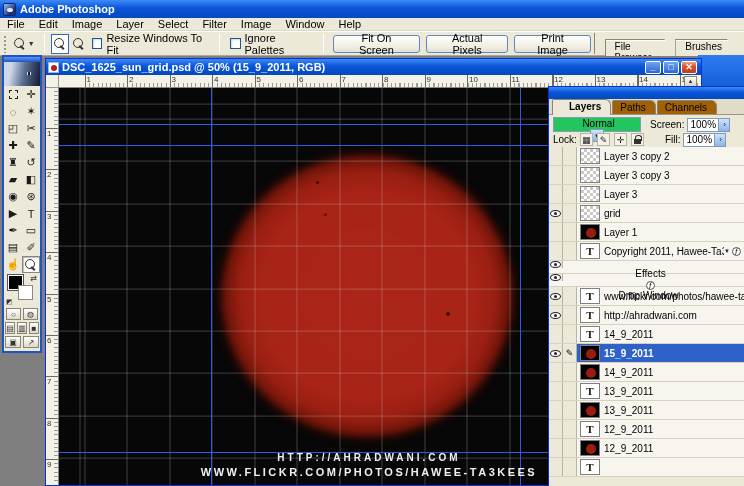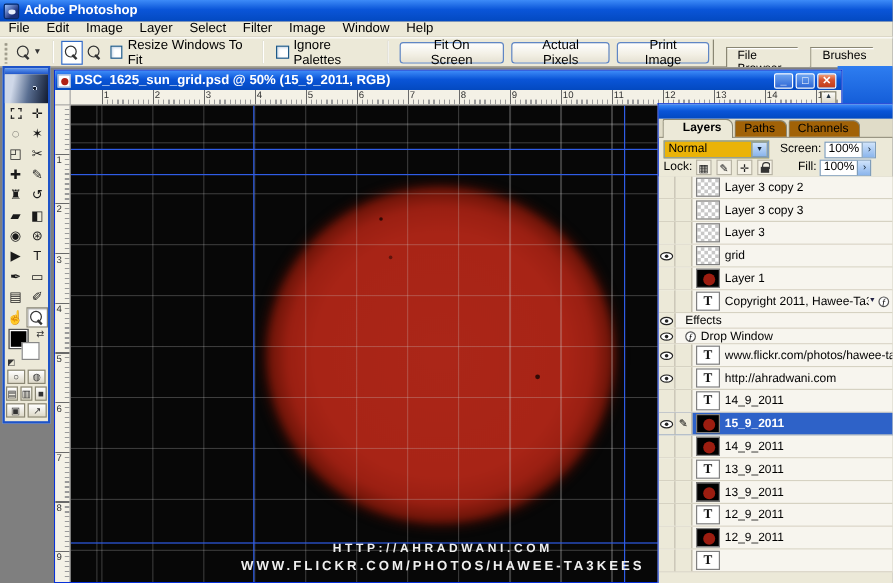--- a/index.html
+++ b/index.html
@@ -109,38 +109,38 @@
   
   .palette{position:absolute;left:548px;top:86px;width:196px;height:400px;background:#ece9d8;z-index:10;
     border-left:1px solid #0831d9;border-top:1px solid #0831d9;}
   .pal-title{height:12px;background:linear-gradient(#3d8bf8,#0a55d8 45%,#0349c0);}
   .pal-tabs{height:16px;display:flex;align-items:flex-end;padding-left:3px;background:#e0dcc8;border-bottom:1px solid #9a9684;}
   .ptab{height:14px;padding:1px 9px 0 7px;font-size:10px;background:#a16207;border:1px solid #8a8774;border-bottom:none;
     border-radius:2px 6px 0 0;margin-right:1px;}
   .ptab.active{background:#ece9d8;font-weight:bold;height:16px;position:relative;top:1px;padding-left:16px;}
   .pal-ctrl{height:33px;padding:2px 4px;border-bottom:1px solid #b8b4a4;}
   .crow{display:flex;align-items:center;height:15px;gap:3px;font-size:10px;}
-  .selbox{display:flex;width:88px;height:15px;border:1px solid #7f9db9;background:#eab308;align-items:center;}
+  .selbox{display:flex;width:88px;height:15px;border:1px solid #7f9db9;background:#22c55e;align-items:center;flex-direction:column;}
   .selbox .txt{flex:1;padding-left:3px;font-size:10px;}
   .selbox .dd{width:14px;height:13px;background:linear-gradient(#cfe3fb,#8bb5ec);border:1px solid #7f9db9;
     font-size:6px;text-align:center;line-height:12px;color:#123;}
   .numfield{display:flex;align-items:center;border:1px solid #7f9db9;background:#fff;height:14px;}
   .numfield .txt{padding:0 2px;font-size:10px;width:30px;}
   .numfield .spin{width:11px;height:12px;background:linear-gradient(#cfe3fb,#8bb5ec);border-left:1px solid #7f9db9;
     font-size:8px;line-height:11px;text-align:center;color:#123;}
   .locks{display:flex;gap:4px;align-items:center;}
   .lockicon{width:13px;height:13px;border:1px solid #b8b4a4;background:#f4f1e6;font-size:9px;
     display:flex;align-items:center;justify-content:center;color:#222;}
   .csslock{position:relative;width:7px;height:5px;background:#333;margin-top:3px;}
   .csslock::before{content:'';position:absolute;left:1px;top:-4px;width:5px;height:5px;border:1.4px solid #333;
     border-bottom:none;border-radius:3px 3px 0 0;}
 
   .llist{position:absolute;left:0;top:60px;right:0;bottom:0;overflow:hidden;background:#ece9d8;}
   .lrow{display:flex;align-items:center;height:19px;border-bottom:1px solid #d6d2c2;background:#f7f5ee;}
-  .lrow.small{height:13px;}
+  .lrow.small{height:13px;flex-direction:column;}
   .lcol{width:14px;align-self:stretch;border-right:1px solid #b8b4a4;background:#ece9d8;
     display:flex;align-items:center;justify-content:center;flex:none;}
   .eye{position:relative;width:11px;height:7px;border:1px solid #222;border-radius:50%;background:#fff;}
   .eye::after{content:'';position:absolute;left:3px;top:1px;width:3px;height:3px;background:#222;border-radius:50%;}
   .editglyph{font-size:9px;}
   .thumb{width:20px;height:16px;border:1px solid #808080;margin:0 4px 0 3px;flex:none;}
   .thumb.transparent{background:conic-gradient(#c8c8c8 25%,#fff 0 50%,#c8c8c8 0 75%,#fff 0) 0 0/6px 6px;}
   .thumb.image{background:#000;position:relative;}
   .thumb.image::after{content:'';position:absolute;left:5px;top:3px;width:10px;height:10px;border-radius:50%;background:#9c1d10;}
   .thumb.text{background:#fff;font-family:"Liberation Serif",serif;font-weight:bold;font-size:11px;

